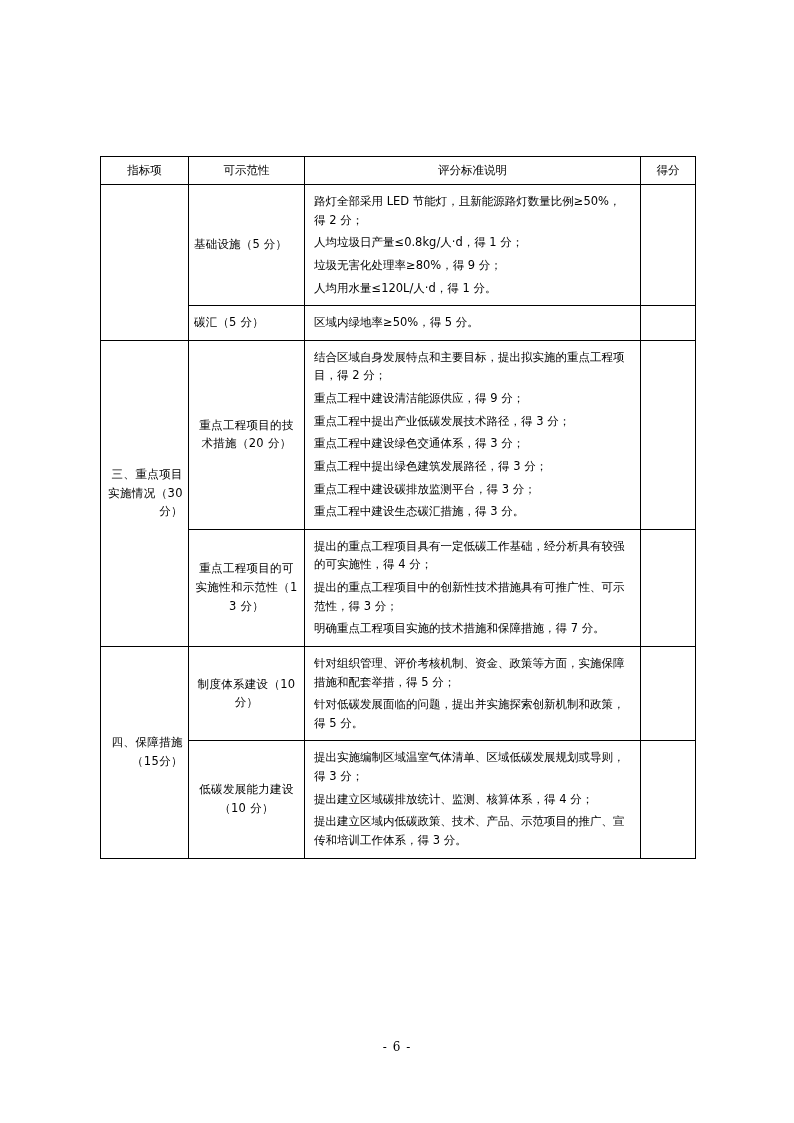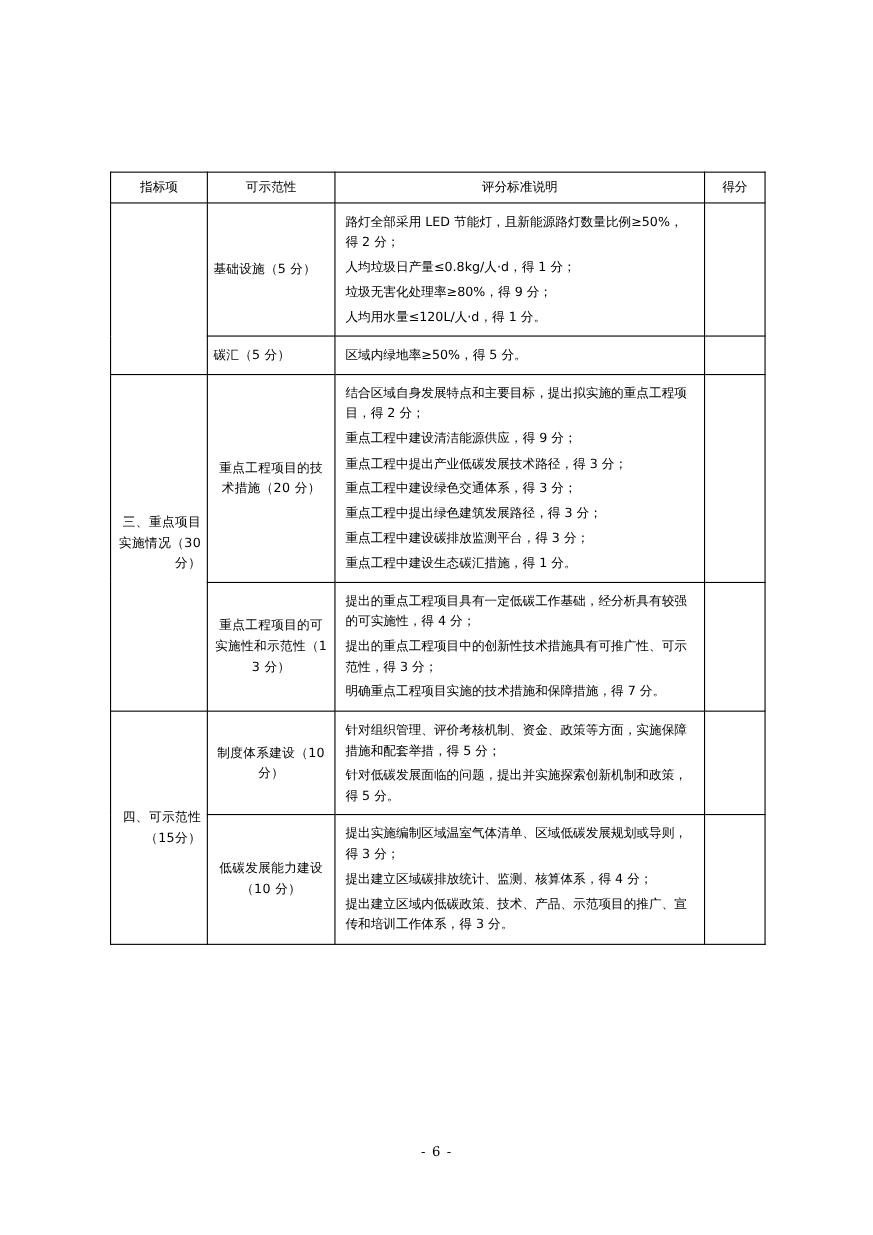--- a/index.html
+++ b/index.html
@@ -159,37 +159,37 @@
       <tr>
         <td class="cell-section" rowspan="2">三、重点项目实施情况（30分）</td>
         <td class="cell-name">重点工程项目的技术措施（20 分）</td>
         <td class="cell-crit">
           <p>结合区域自身发展特点和主要目标，提出拟实施的重点工程项目，得 2 分；</p>
           <p>重点工程中建设清洁能源供应，得 9 分；</p>
           <p>重点工程中提出产业低碳发展技术路径，得 3 分；</p>
           <p>重点工程中建设绿色交通体系，得 3 分；</p>
           <p>重点工程中提出绿色建筑发展路径，得 3 分；</p>
           <p>重点工程中建设碳排放监测平台，得 3 分；</p>
-          <p>重点工程中建设生态碳汇措施，得 1 分。</p>
+          <p>重点工程中建设生态碳汇措施，得 3 分。</p>
         </td>
         <td class="cell-score blank-cell"></td>
       </tr>
 
       <tr>
         <td class="cell-name">重点工程项目的可实施性和示范性（13 分）</td>
         <td class="cell-crit">
           <p>提出的重点工程项目具有一定低碳工作基础，经分析具有较强的可实施性，得 4 分；</p>
           <p>提出的重点工程项目中的创新性技术措施具有可推广性、可示范性，得 3 分；</p>
           <p>明确重点工程项目实施的技术措施和保障措施，得 7 分。</p>
         </td>
         <td class="cell-score blank-cell"></td>
       </tr>
 
       <tr>
-        <td class="cell-section" rowspan="2">四、可示范性（15分）</td>
+        <td class="cell-section" rowspan="2">四、保障措施（15分）</td>
         <td class="cell-name">制度体系建设（10分）</td>
         <td class="cell-crit">
           <p>针对组织管理、评价考核机制、资金、政策等方面，实施保障措施和配套举措，得 5 分；</p>
           <p>针对低碳发展面临的问题，提出并实施探索创新机制和政策，得 5 分。</p>
         </td>
         <td class="cell-score blank-cell"></td>
       </tr>
 
       <tr>
         <td class="cell-name">低碳发展能力建设（10 分）</td>

